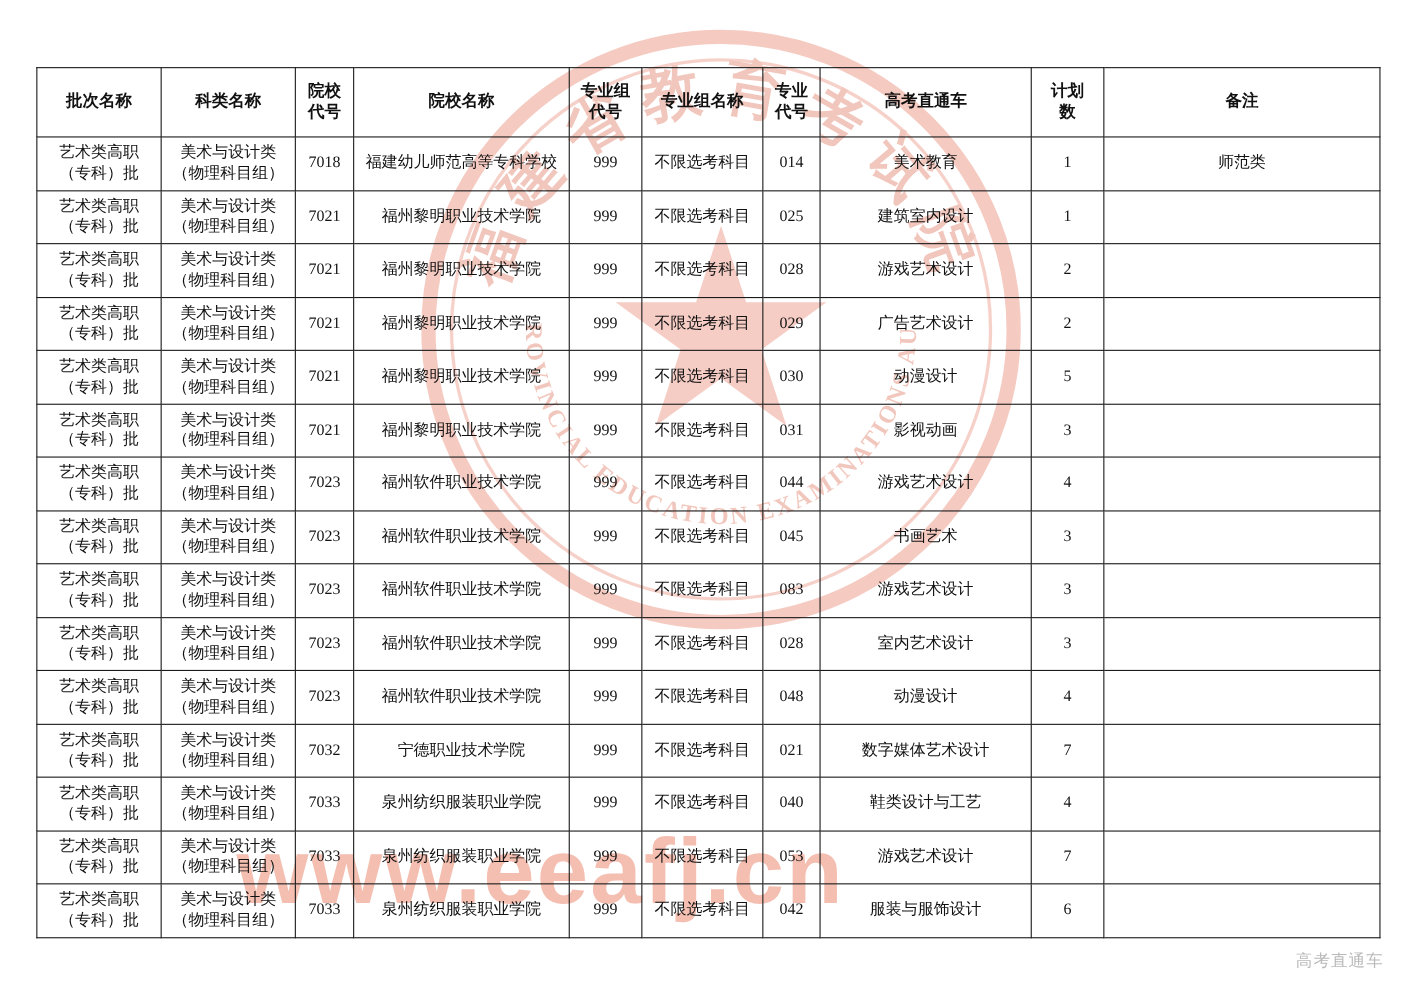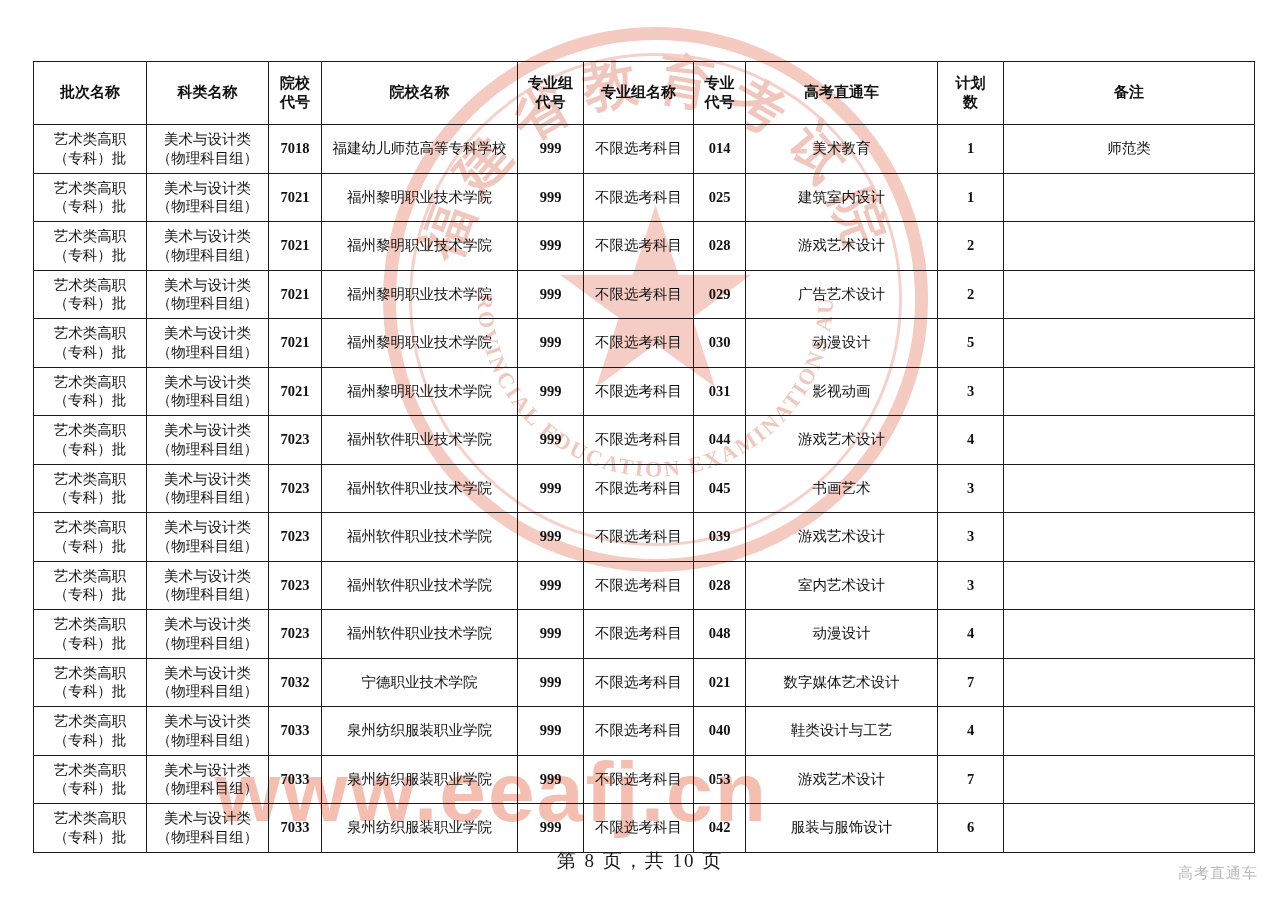--- a/index.html
+++ b/index.html
@@ -70,21 +70,21 @@
     line-height:1.28;
     background:transparent;
   }
   table.plan thead th{
     font-weight:bold;
     height:62px;
     font-size:15px;
   }
   table.plan tbody td{height:47.5px;}
   td.l{text-align:left;padding-left:8px;}
-  td.num{font-family:"Liberation Serif",serif;font-size:15px;font-weight:bold;}
+  td.num{font-family:"Liberation Serif",serif;font-size:15px;}
   .two-line{display:block;}
 
   
   col.c0{width:113px}
   col.c1{width:122px}
   col.c2{width:53px}
   col.c3{width:196px}
   col.c4{width:66px}
   col.c5{width:110px}
   col.c6{width:52px}
@@ -317,21 +317,21 @@
             <span class="two-line">（专科）批</span>
           </td>
           <td>
             <span class="two-line">美术与设计类</span>
             <span class="two-line">（物理科目组）</span>
           </td>
           <td class="num">7023</td>
           <td class="l">福州软件职业技术学院</td>
           <td class="num">999</td>
           <td>不限选考科目</td>
-          <td class="num">039</td>
+          <td class="num">083</td>
           <td class="l">游戏艺术设计</td>
           <td class="num">3</td>
           <td class="l"></td>
         </tr>
         <tr>
           <td>
             <span class="two-line">艺术类高职</span>
             <span class="two-line">（专科）批</span>
           </td>
           <td>
@@ -433,14 +433,13 @@
           <td class="num">999</td>
           <td>不限选考科目</td>
           <td class="num">042</td>
           <td class="l">服装与服饰设计</td>
           <td class="num">6</td>
           <td class="l"></td>
         </tr>
       </tbody>
   </table>
 
-  <div class="footer">第 8 页，共 10 页</div>
 </div>
 
 </body></html>

